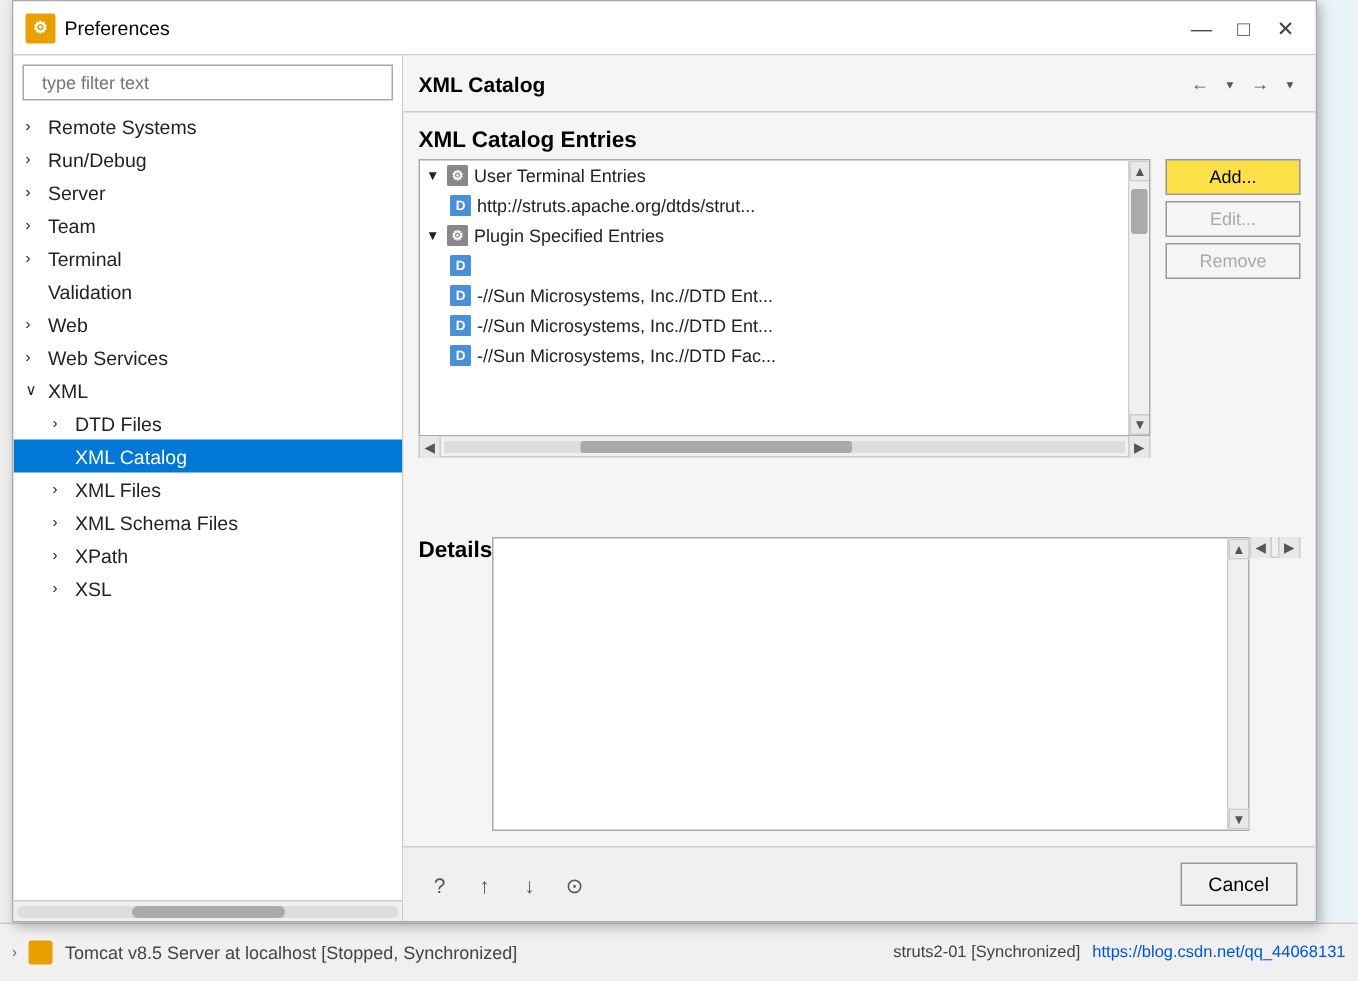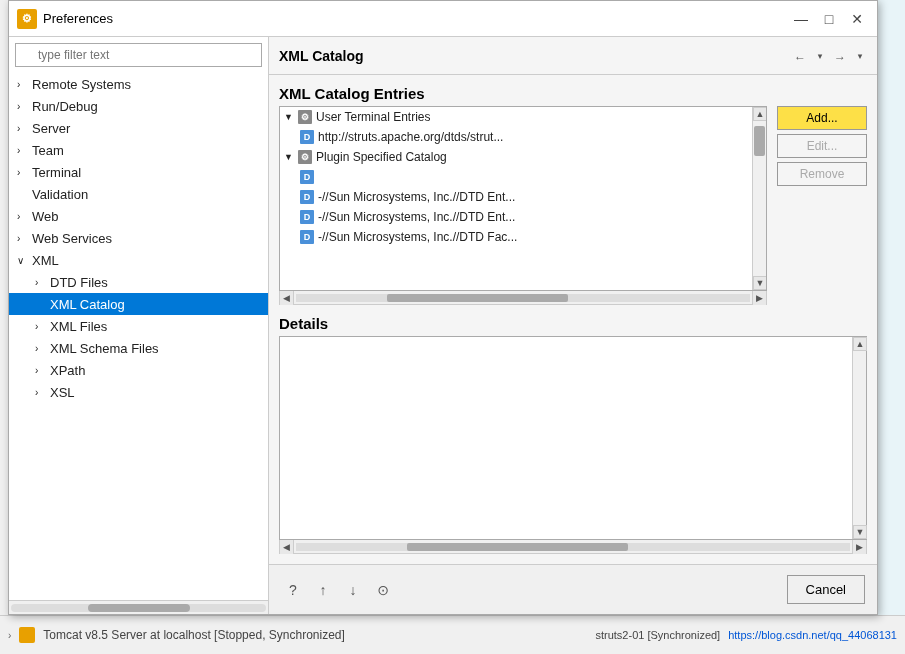--- a/index.html
+++ b/index.html
@@ -95,21 +95,21 @@
       width: 260px;
       background: #ffffff;
       border-right: 1px solid #ccc;
       display: flex;
       flex-direction: column;
       flex-shrink: 0;
     }
 
     .filter-input {
       margin: 6px;
-      padding: 4px 22px;
+      padding: 4px 12px;
       border: 1px solid #aaa;
       font-size: 12px;
       color: #999;
       outline: none;
       width: calc(100% - 12px);
     }
 
     .tree-container {
       flex: 1;
       overflow-y: auto;
@@ -400,22 +400,23 @@
       background: #f5f5f5;
     }
     .action-btn.reload {
       margin-top: 6px;
     }
 
     
     .details-area {
       flex: 1;
       display: flex;
-      flex-direction: column;
+      flex-direction: row;
       min-height: 0;
+      margin-top: 43px;
     }
 
     .details-box-wrap {
       flex: 1;
       border: 1px solid #aaa;
       background: white;
       display: flex;
       min-height: 0;
     }
 
@@ -642,21 +643,21 @@
                       <span class="entry-icon gear">⚙</span>
                       <span class="entry-text">User Terminal Entries</span>
                     </div>
                     <div class="entry-row entry-indent">
                       <span class="entry-icon">D</span>
                       <span class="entry-text">http://struts.apache.org/dtds/strut...</span>
                     </div>
                     <div class="entry-row">
                       <span class="entry-chevron">▼</span>
                       <span class="entry-icon gear">⚙</span>
-                      <span class="entry-text">Plugin Specified Catalog</span>
+                      <span class="entry-text">Plugin Specified Entries</span>
                     </div>
                     <div class="entry-row entry-indent">
                       <span class="entry-icon">D</span>
                     </div>
                     <div class="entry-row entry-indent">
                       <span class="entry-icon">D</span>
                       <span class="entry-text">-//Sun Microsystems, Inc.//DTD Ent...</span>
                     </div>
                     <div class="entry-row entry-indent">
                       <span class="entry-icon">D</span>

